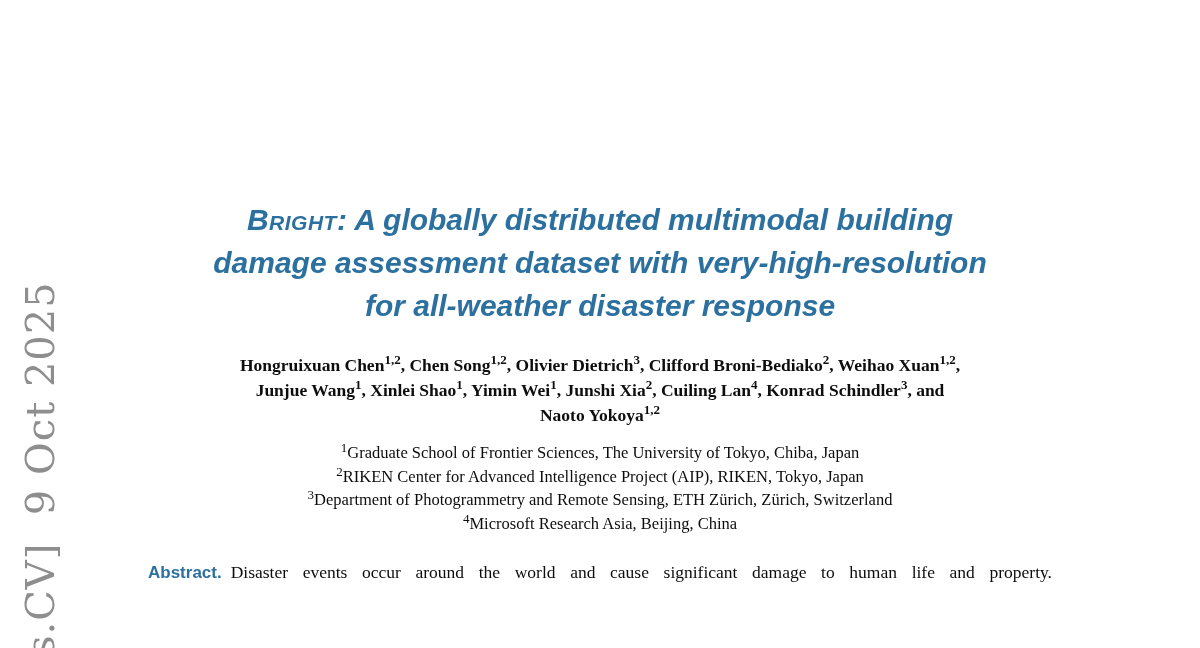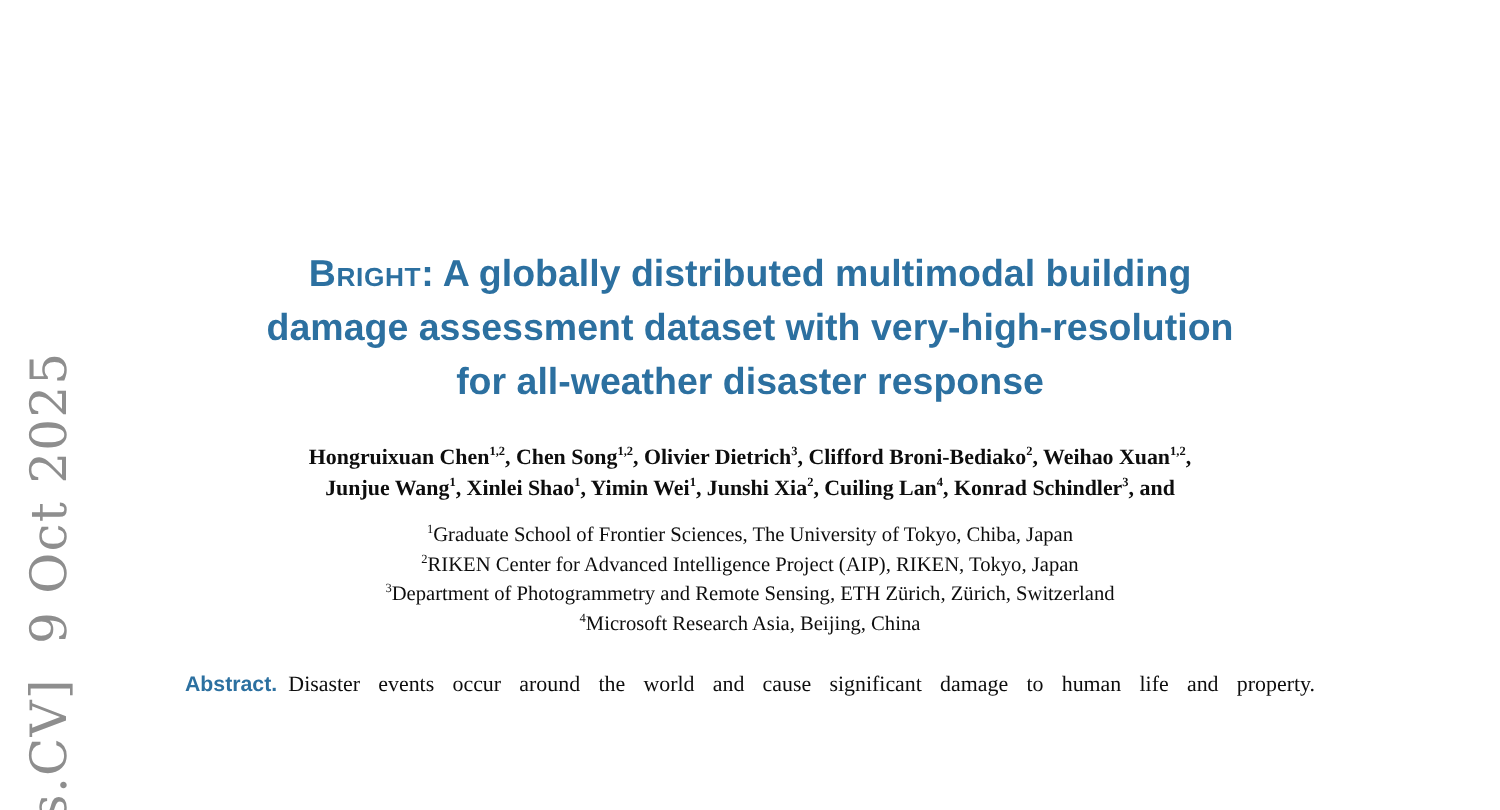--- a/index.html
+++ b/index.html
@@ -30,33 +30,34 @@
   .content { width: 904px; margin: 0 auto; }
   .title {
     margin: 0;
     padding-top: 198px;
     text-align: center;
     font-family: "Liberation Sans", sans-serif;
     font-weight: 700;
     font-size: 30px;
     line-height: 43px;
     color: var(--blue);
+    font-style: italic;
   }
   .title .line { display: block; }
   .title .sc { font-variant: small-caps; letter-spacing: 0.5px; }
   .authors {
     margin-top: 26px;
     text-align: center;
     font-weight: 700;
     font-size: 17.5px;
     line-height: 25px;
     color: var(--ink);
   }
   .authors sup, .affiliations sup {
-    font-size: 10px;
+    font-size: 13px;
     line-height: 0;
   }
   .affiliations {
     margin-top: 13px;
     text-align: center;
     font-size: 16.5px;
     line-height: 23.5px;
   }
   .correspondence {
     margin-top: 16px;
@@ -93,20 +94,21 @@
 
     <h1 class="title">
       <span class="line"><span class="sc">Bright</span><span>: A globally distributed multimodal building</span></span>
       <span class="line">damage assessment dataset with very-high-resolution</span>
       <span class="line">for all-weather disaster response</span>
     </h1>
 
     <div class="authors">
         <div><span>Hongruixuan Chen</span><sup>1,2</sup><span>, </span><span>Chen Song</span><sup>1,2</sup><span>, </span><span>Olivier Dietrich</span><sup>3</sup><span>, </span><span>Clifford Broni-Bediako</span><sup>2</sup><span>, </span><span>Weihao Xuan</span><sup>1,2</sup><span>,</span></div>
         <div><span>Junjue Wang</span><sup>1</sup><span>, </span><span>Xinlei Shao</span><sup>1</sup><span>, </span><span>Yimin Wei</span><sup>1</sup><span>, </span><span>Junshi Xia</span><sup>2</sup><span>, </span><span>Cuiling Lan</span><sup>4</sup><span>, </span><span>Konrad Schindler</span><sup>3</sup><span>, and</span></div>
+        <div><span>Naoto Yokoya</span><sup>1,2</sup></div>
       </div>
 
     <div class="affiliations">
         <div><sup>1</sup><span>Graduate School of Frontier Sciences, The University of Tokyo, Chiba, Japan</span></div>
         <div><sup>2</sup><span>RIKEN Center for Advanced Intelligence Project (AIP), RIKEN, Tokyo, Japan</span></div>
         <div><sup>3</sup><span>Department of Photogrammetry and Remote Sensing, ETH Zürich, Zürich, Switzerland</span></div>
         <div><sup>4</sup><span>Microsoft Research Asia, Beijing, China</span></div>
       </div>
 
 

